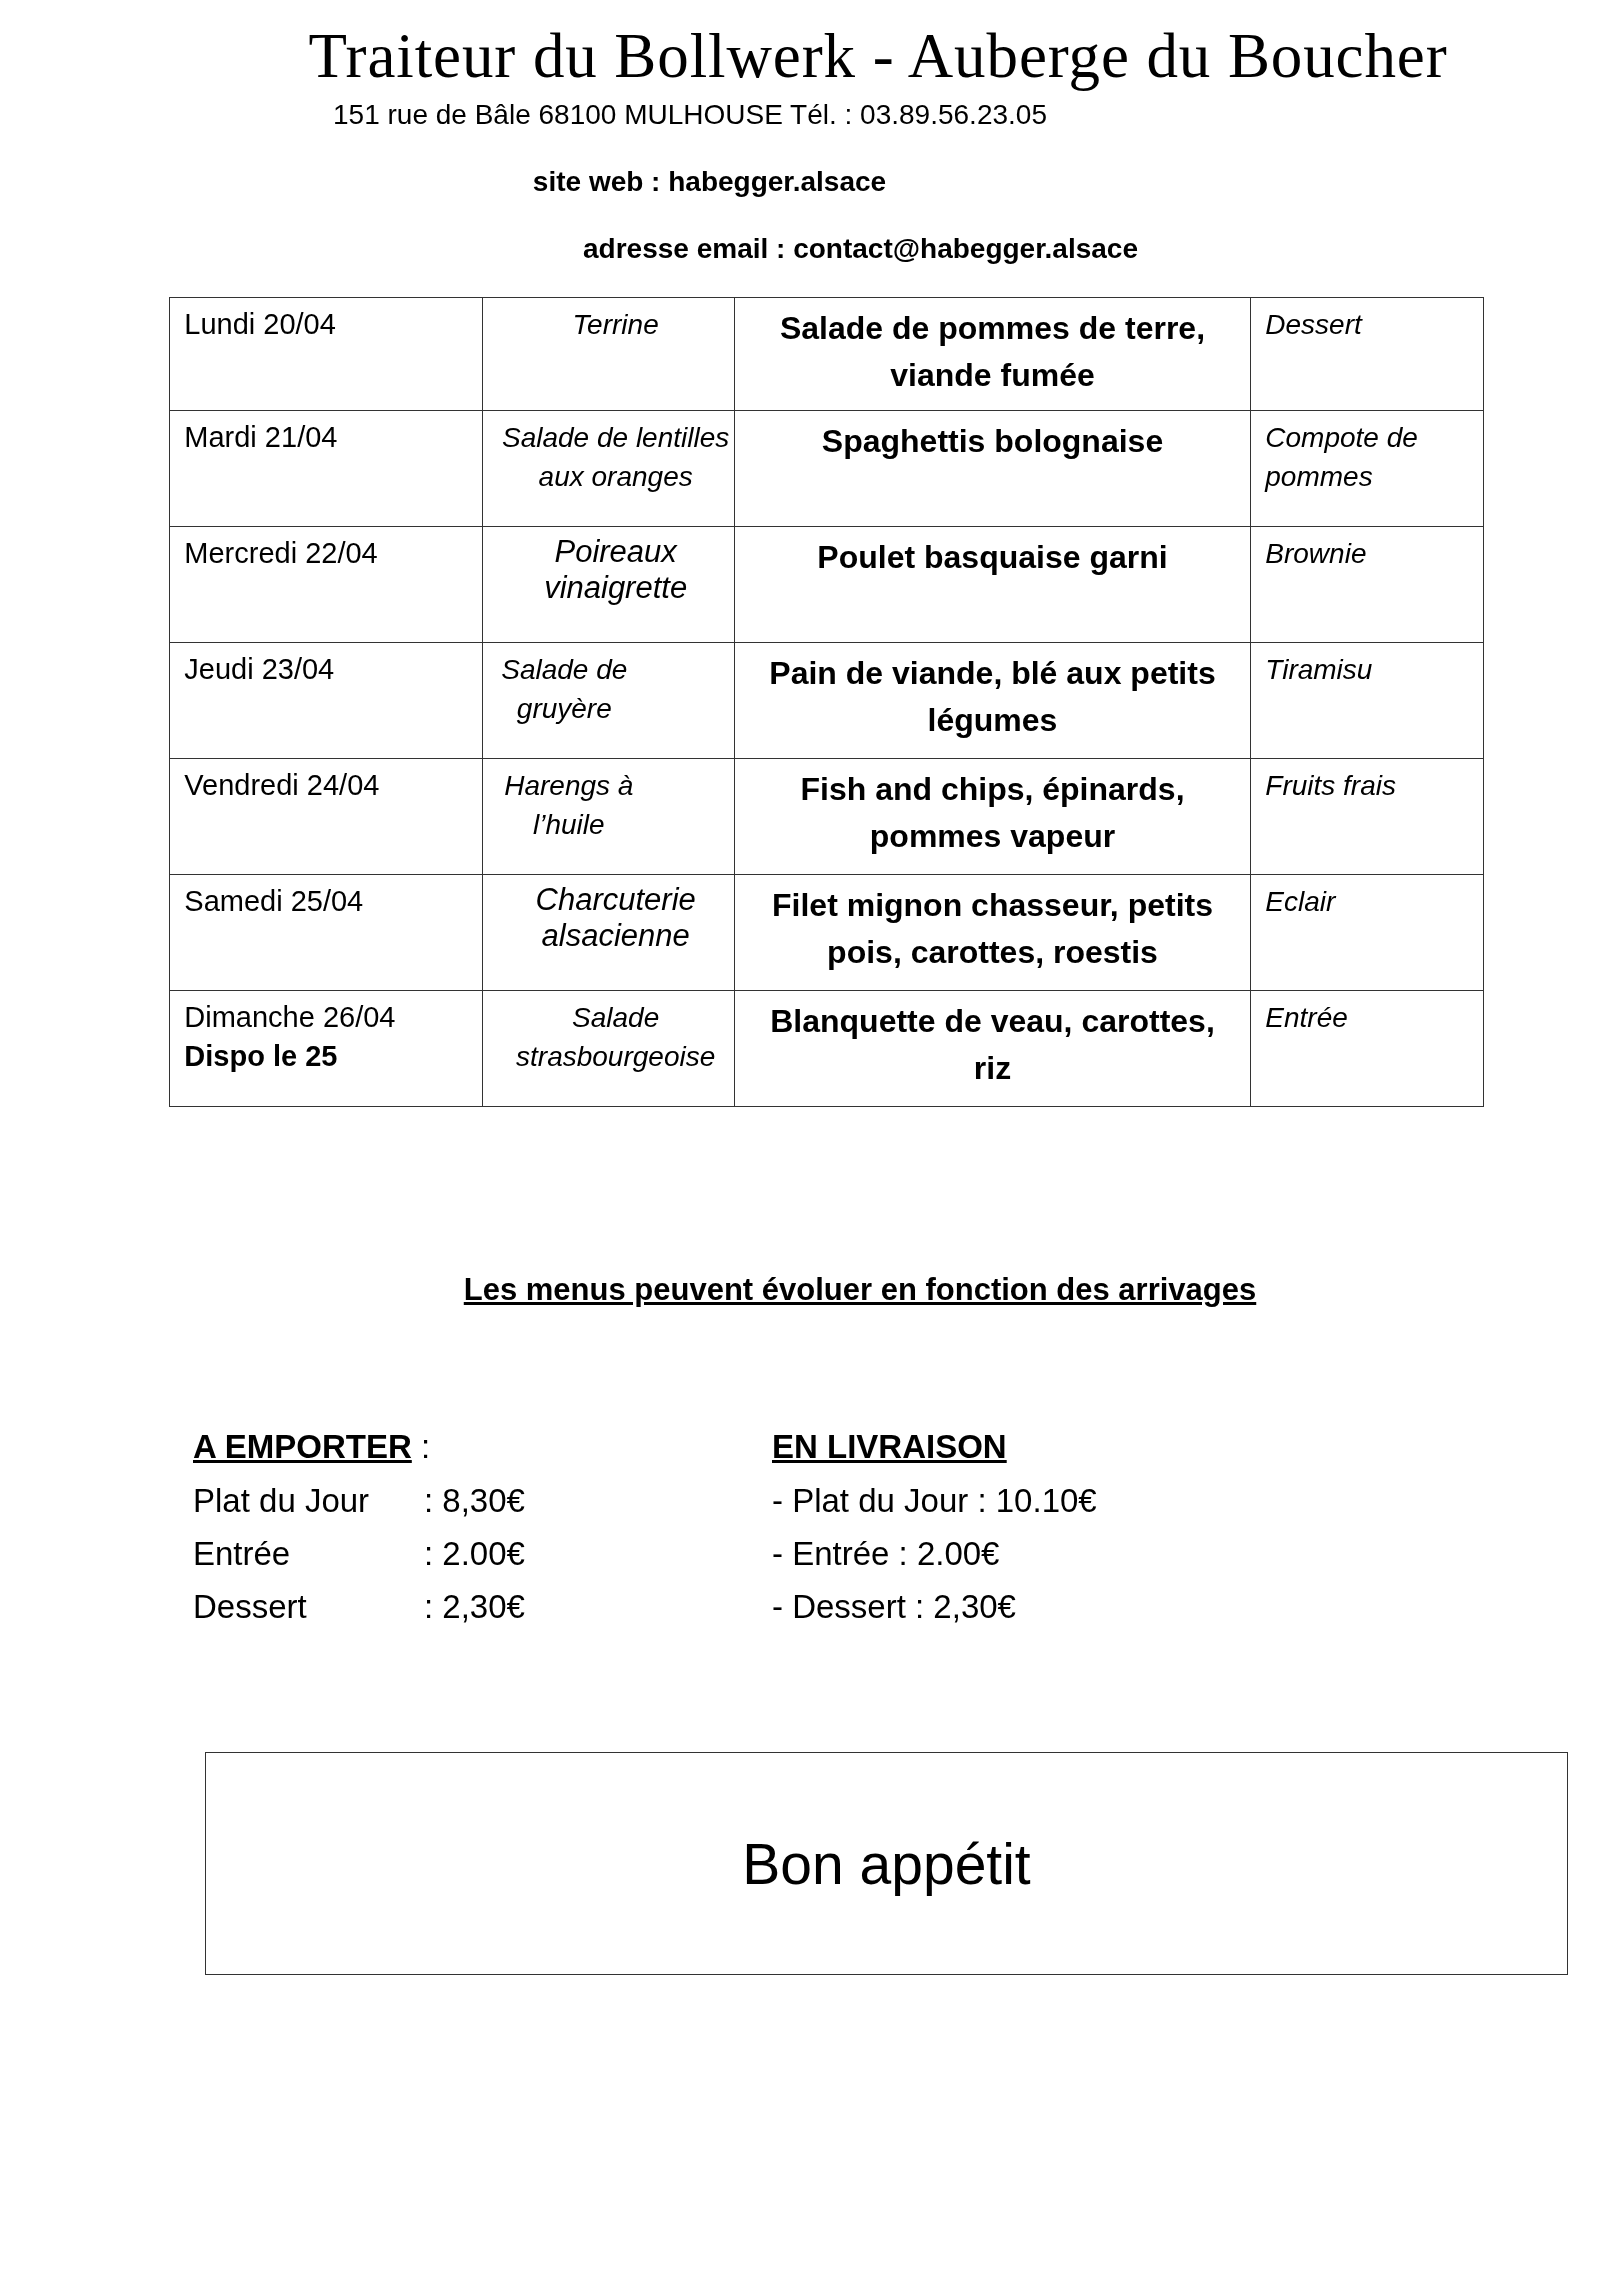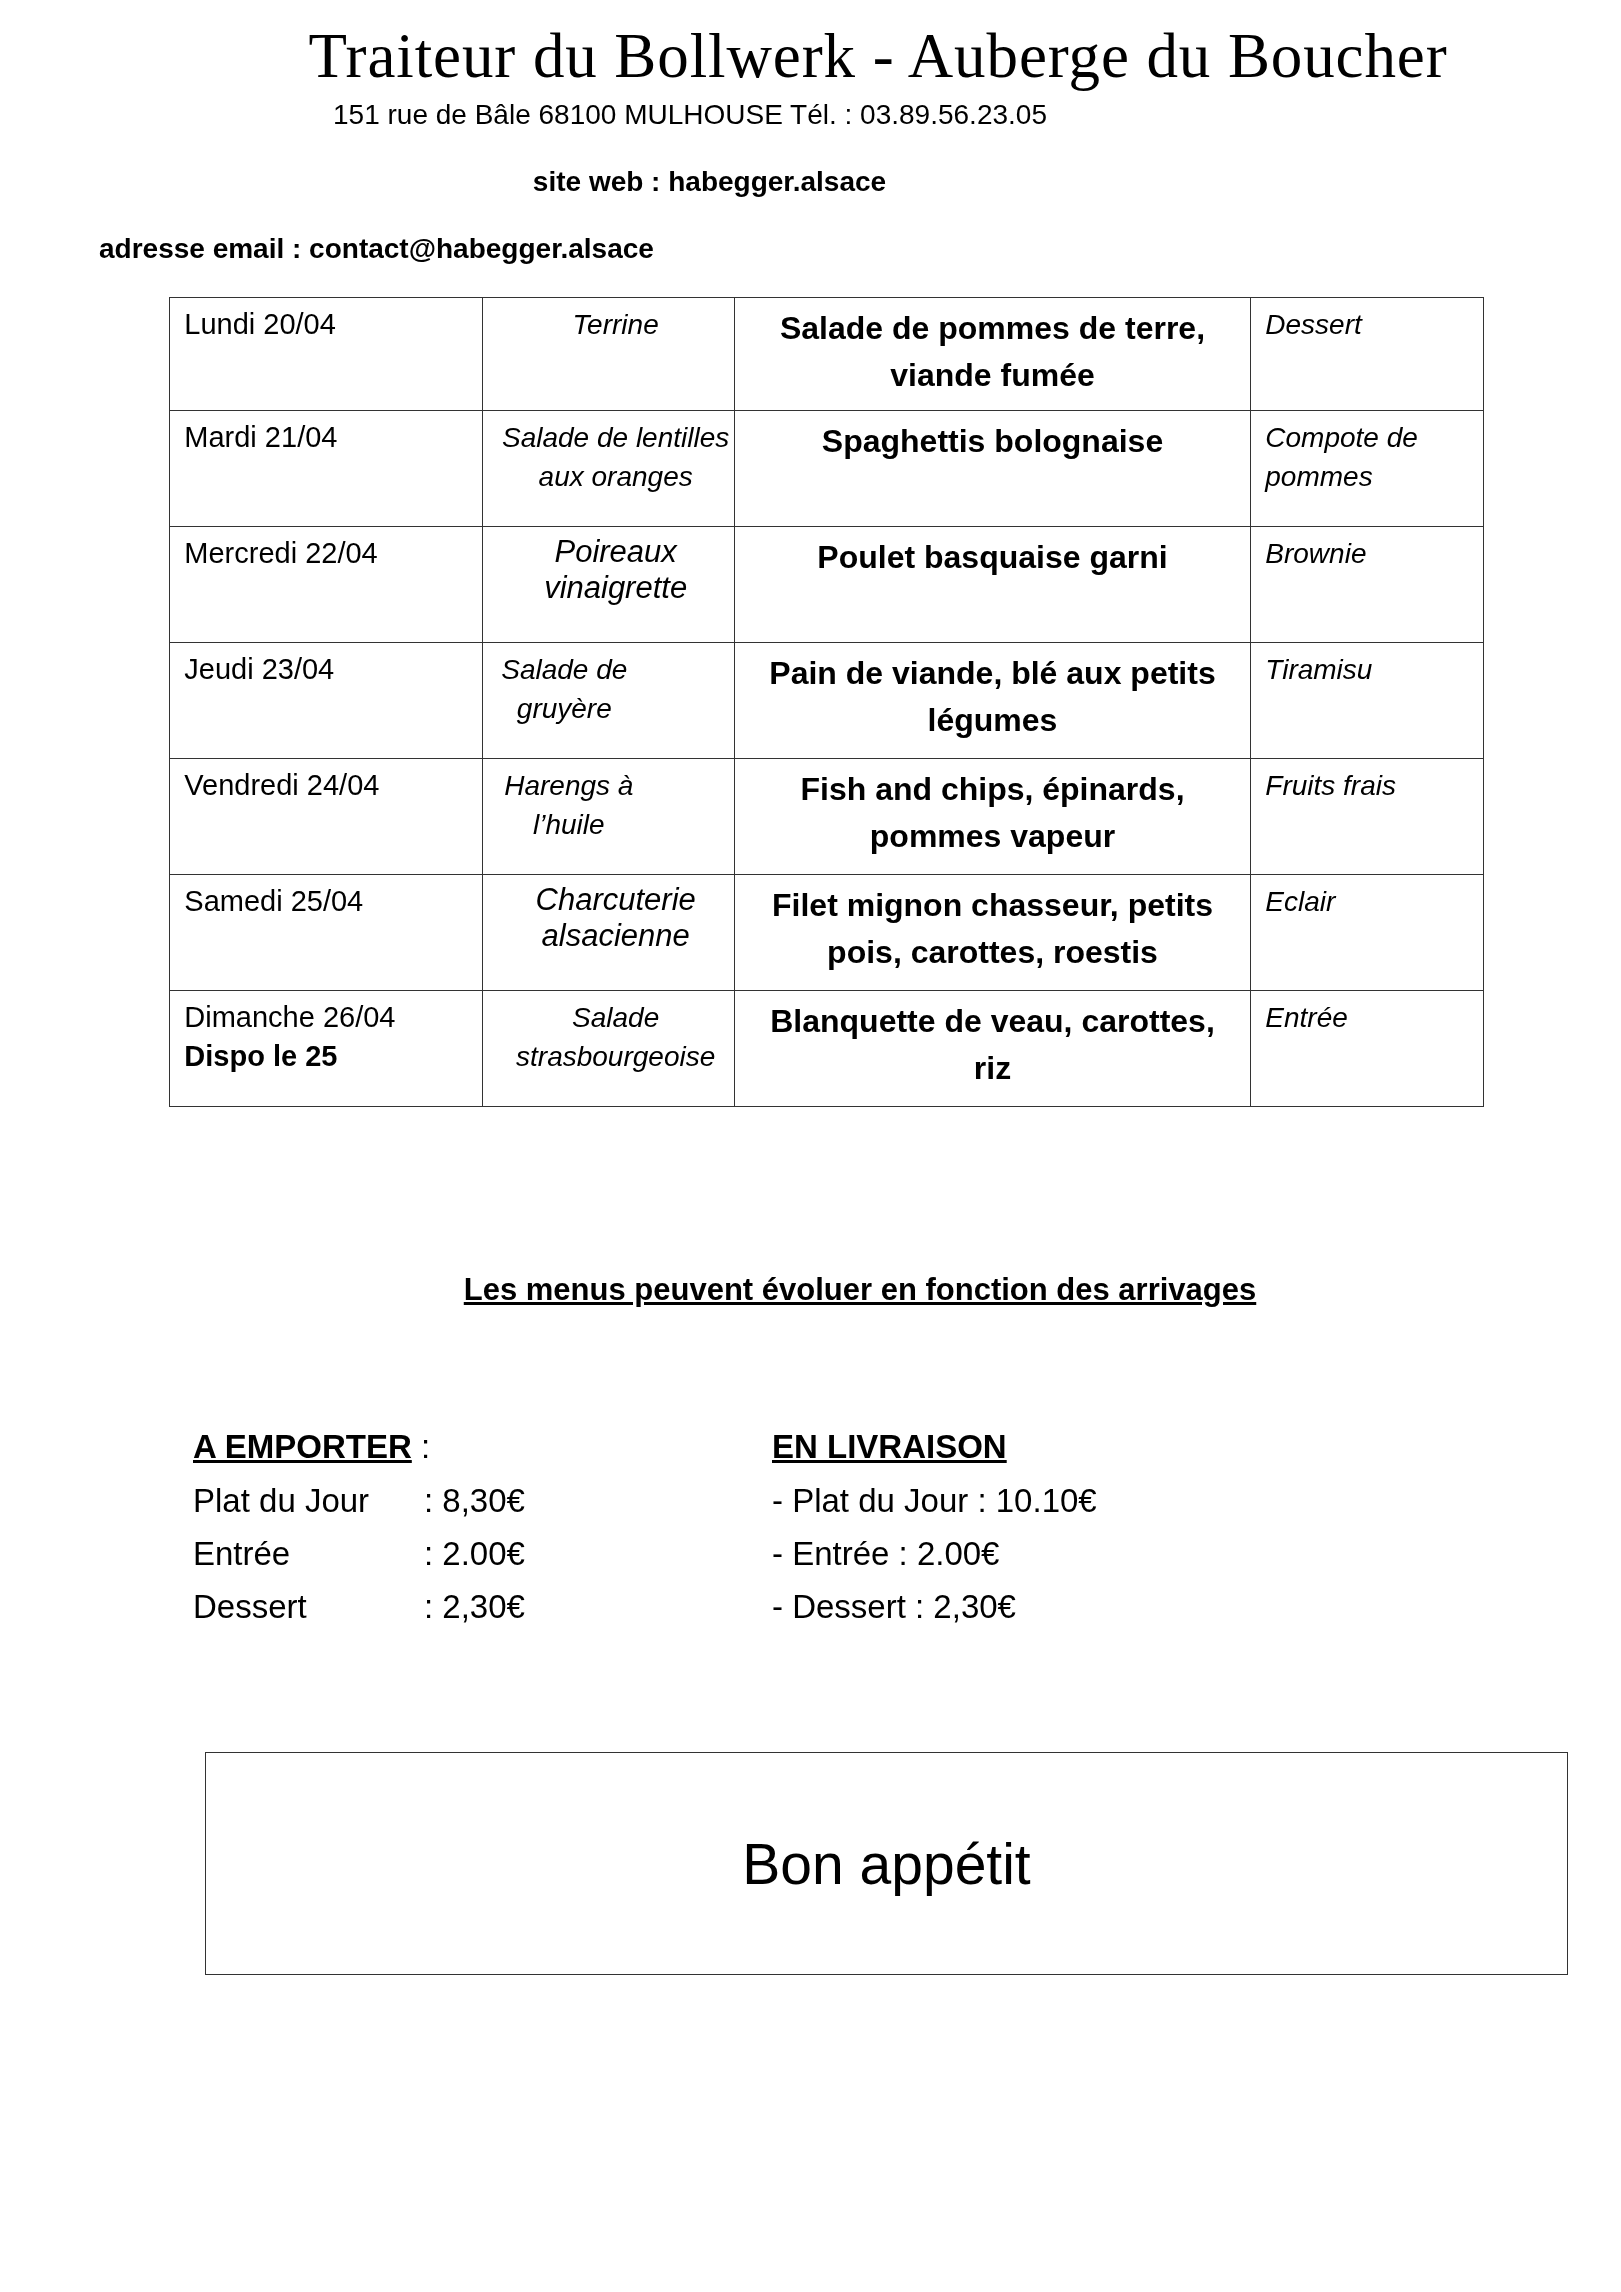--- a/index.html
+++ b/index.html
@@ -1,21 +1,21 @@
 <!DOCTYPE html>
 <html style="font-size:14.3px"><head>
 <meta charset="utf-8">
 <style>
   html, body { margin:0; padding:0; background:#ffffff; }
   body { width:1622px; height:2293px; position:relative; overflow:hidden; color:#000; font-family:"Liberation Sans", sans-serif; }
   .abs { position:absolute; }
   .title { left:0; width:1622px; top:19.7px; text-align:center; font-family:"Liberation Serif", serif; font-size:63px; letter-spacing:0.9px; padding-left:134px; box-sizing:border-box; }
   .addr { left:0; width:1294px; top:99px; text-align:center; font-size:28px; padding-left:86px; box-sizing:border-box; }
   .web { left:0; width:1320px; top:166px; text-align:center; font-size:28px; font-weight:bold; padding-left:99px; box-sizing:border-box; }
-  .email { left:0; width:1622px; top:233px; text-align:left; font-size:28px; font-weight:bold; padding-left:99px; box-sizing:border-box; }
+  .email { left:0; width:1622px; top:233px; text-align:center; font-size:28px; font-weight:bold; padding-left:99px; box-sizing:border-box; }
 
   table.menu { position:absolute; left:169px; top:297px; width:1314px; border-collapse:collapse; table-layout:fixed; }
   table.menu td, table.menu th { border:1.8px solid #333; vertical-align:top; padding:0; }
   table.menu col.c1 { width:313px; }
   table.menu col.c2 { width:252px; }
   table.menu col.c3 { width:516px; }
   table.menu col.c4 { width:233px; }
   tr.head { height:102px; }
   tr.row { height:116px; }
   tr.row.first { height:113px; }

